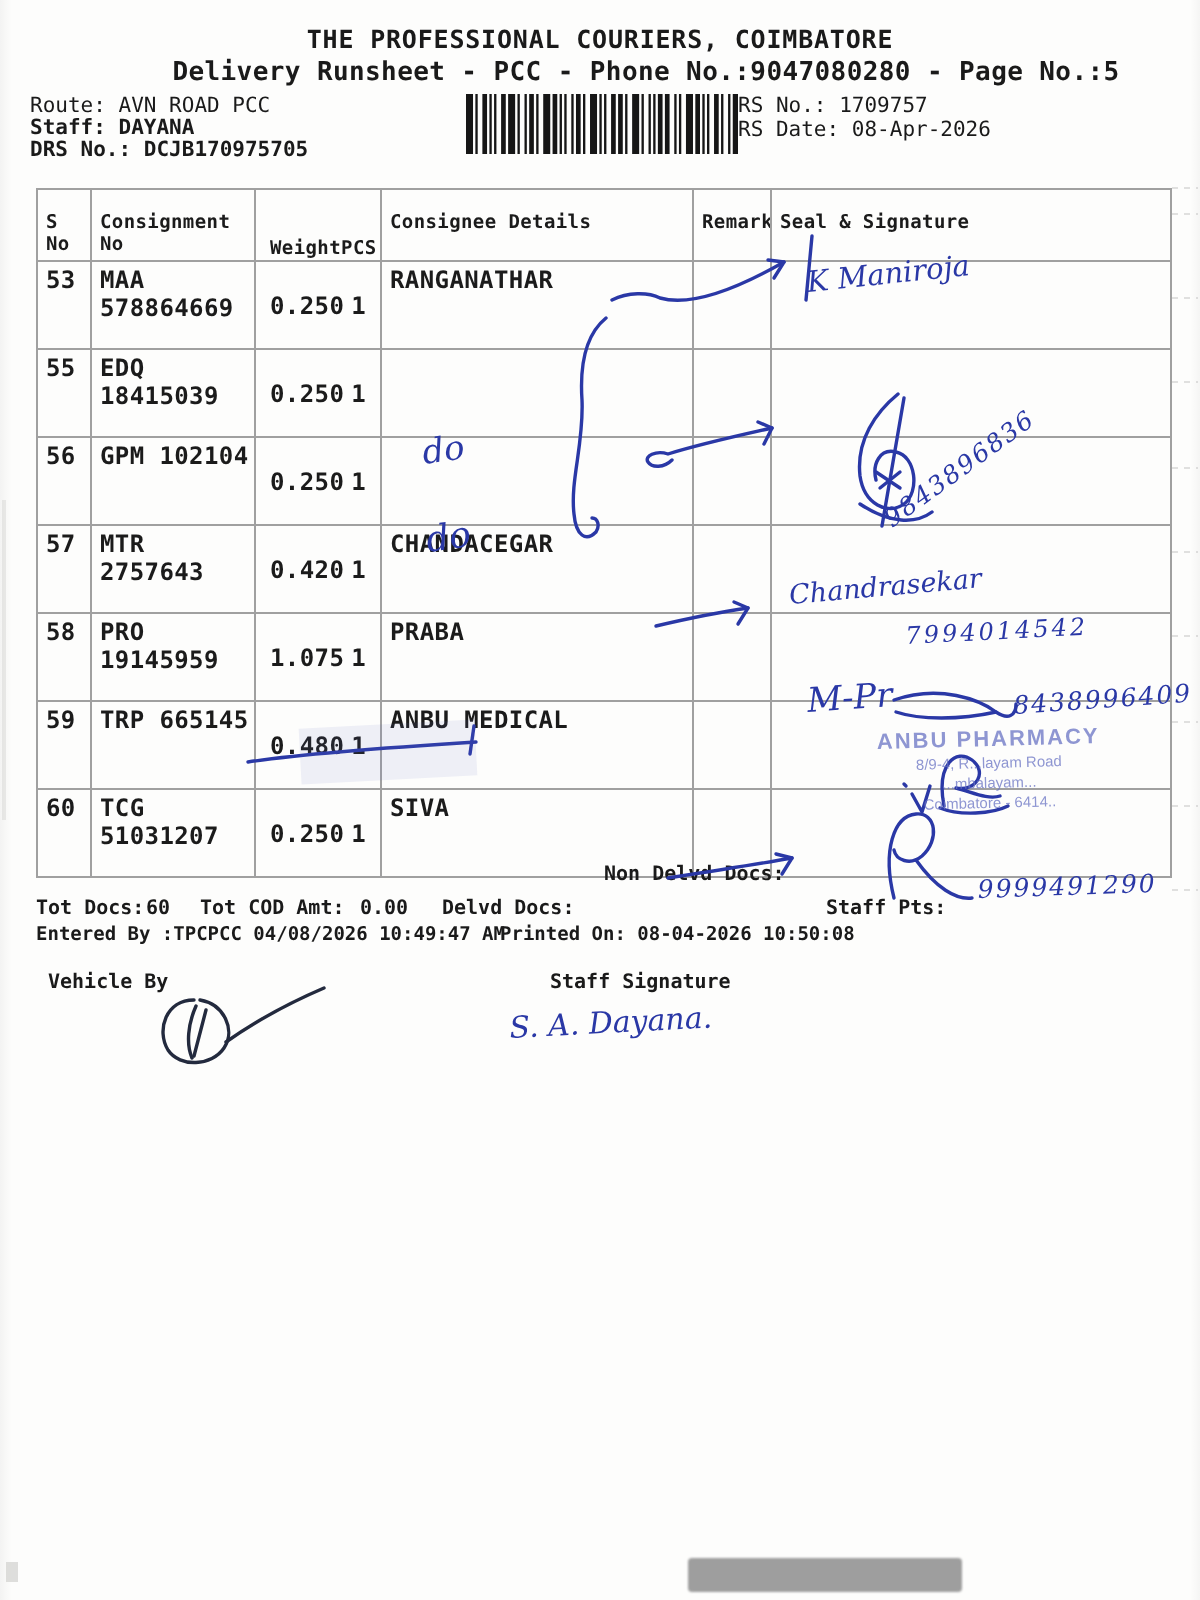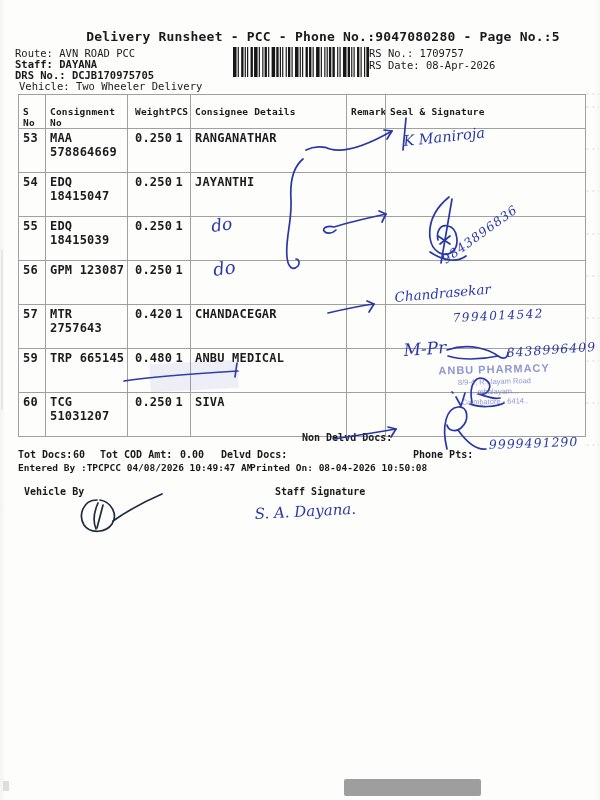--- a/index.html
+++ b/index.html
@@ -14,52 +14,49 @@
   .title{font-size:12.5px;letter-spacing:.4px;}
   .subtitle{font-size:13px;letter-spacing:.2px;margin-left:23px;}
   .info{font-size:10.5px;}
   table.runsheet{position:absolute;left:18px;top:94px;width:567px;border-collapse:collapse;
         table-layout:fixed;font:600 10px "DejaVu Sans Mono",monospace;color:#1b1b1b;letter-spacing:.2px;}
   .runsheet th,.runsheet td{border:1px solid #a0a0a0;vertical-align:top;text-align:left;
         padding:2px 0 0 4px;overflow:hidden;}
   .runsheet th{height:11px;font-size:9.5px;font-weight:600;padding-top:11px;}
   .runsheet td{height:41px;}
   .runsheet tr.body-row td{font-size:12px;}
-  .wpcs{display:flex;justify-content:space-between;padding-right:7px;padding-left:3px;}
+  .wpcs{display:flex;justify-content:space-between;padding-right:7px;padding-left:3px;margin-top:13px;}
   .seal-head{padding-left:26px;}
   .footer-line{font-size:10px;}
   .entered-line{font-size:9.5px;}
   .ink-overlay{position:absolute;left:0;top:0;pointer-events:none;}
   .hw{font-family:"DejaVu Serif",serif;font-style:italic;}
   .scan-bar{position:absolute;left:344px;top:779px;width:137px;height:17px;background:#8e8e8e;
         opacity:.85;filter:blur(.6px);border-radius:2px;}
   .speck{position:absolute;background:#c9c9c7;opacity:.6;}
 </style>
 </head>
 <body>
 
 <div class="page">
 
+  <div class="abs print b title" style="left:0;top:12px;width:600px;text-align:center;">THE PROFESSIONAL COURIERS, COIMBATORE</div>
   <div class="abs print b subtitle" style="left:0;top:29px;width:600px;text-align:center;">Delivery Runsheet - PCC - Phone No.:9047080280 - Page No.:5</div>
 
   <div class="abs print info" style="left:15px;top:47px;">
     <span>Route:</span>
     <span>AVN ROAD PCC</span>
   </div>
   <div class="abs print info b" style="left:15px;top:58px;">
     <span>Staff:</span>
     <span>DAYANA</span>
   </div>
   <div class="abs print info b" style="left:15px;top:69px;">
     <span>DRS No.:</span>
     <span>DCJB170975705</span>
-  </div>
-  <div class="abs print info" style="left:19px;top:80px;">
-    <span>Vehicle:</span>
-    <span>Two Wheeler Delivery</span>
   </div>
 
   <svg class="abs" style="left:233px;top:47px;" width="136" height="31" viewBox="0 0 136 31">
       <g fill="#161616">
         <rect x="0.00" y="0" width="3.51" height="30"></rect>
         <rect x="4.68" y="0" width="1.17" height="30"></rect>
         <rect x="8.19" y="0" width="2.34" height="30"></rect>
         <rect x="11.70" y="0" width="1.17" height="30"></rect>
         <rect x="14.04" y="0" width="1.17" height="30"></rect>
         <rect x="17.55" y="0" width="2.34" height="30"></rect>
@@ -141,68 +138,68 @@
             <span class="wpcs">
               <span>0.250</span>
               <span>1</span>
             </span>
           </td>
         <td>RANGANATHAR</td>
         <td></td>
         <td></td>
       </tr>
       <tr class="body-row">
-        <td>54</td>
-        <td>EDQ 18415047</td>
-        <td>
-            <span class="wpcs">
-              <span>0.250</span>
-              <span>1</span>
-            </span>
-          </td>
-        <td>JAYANTHI</td>
-        <td></td>
-        <td></td>
-      </tr>
-      <tr class="body-row">
         <td>55</td>
         <td>EDQ 18415039</td>
         <td>
             <span class="wpcs">
               <span>0.250</span>
               <span>1</span>
             </span>
           </td>
         <td></td>
         <td></td>
         <td></td>
       </tr>
       <tr class="body-row">
         <td>56</td>
-        <td>GPM 123087</td>
+        <td>GPM 102104</td>
         <td>
             <span class="wpcs">
               <span>0.250</span>
               <span>1</span>
             </span>
           </td>
         <td></td>
         <td></td>
         <td></td>
       </tr>
       <tr class="body-row">
         <td>57</td>
         <td>MTR 2757643</td>
         <td>
             <span class="wpcs">
               <span>0.420</span>
               <span>1</span>
             </span>
           </td>
         <td>CHANDACEGAR</td>
+        <td></td>
+        <td></td>
+      </tr>
+      <tr class="body-row">
+        <td>58</td>
+        <td>PRO 19145959</td>
+        <td>
+            <span class="wpcs">
+              <span>1.075</span>
+              <span>1</span>
+            </span>
+          </td>
+        <td>PRABA</td>
         <td></td>
         <td></td>
       </tr>
       <tr class="body-row">
         <td>59</td>
         <td>TRP 665145</td>
         <td>
             <span class="wpcs">
               <span>0.480</span>
               <span>1</span>
@@ -227,21 +224,21 @@
       </tr>
     </tbody>
   </table>
 
   <div class="abs print sb footer-line" style="left:18px;top:449px;">Tot Docs:</div>
   <div class="abs print sb footer-line" style="left:73px;top:449px;">60</div>
   <div class="abs print sb footer-line" style="left:100px;top:449px;">Tot COD Amt:</div>
   <div class="abs print sb footer-line" style="left:180px;top:449px;">0.00</div>
   <div class="abs print sb footer-line" style="left:221px;top:449px;">Delvd Docs:</div>
   <div class="abs print sb footer-line" style="left:302px;top:432px;">Non Delvd Docs:</div>
-  <div class="abs print sb footer-line" style="left:413px;top:449px;">Phone Pts:</div>
+  <div class="abs print sb footer-line" style="left:413px;top:449px;">Staff Pts:</div>
   <div class="abs print b entered-line" style="left:18px;top:462px;">Entered By :TPCPCC 04/08/2026 10:49:47 AM</div>
   <div class="abs print b entered-line" style="left:250px;top:462px;">Printed On: 08-04-2026 10:50:08</div>
 
   <div class="abs print b footer-line" style="left:24px;top:486px;">Vehicle By</div>
   <div class="abs print b footer-line" style="left:275px;top:486px;">Staff Signature</div>
 
   <svg class="ink-overlay" width="600" height="800" viewBox="0 0 600 800">
     <g fill="none" stroke="#2a38a6" stroke-width="1.7" stroke-linecap="round" stroke-linejoin="round">
 
       <g>

